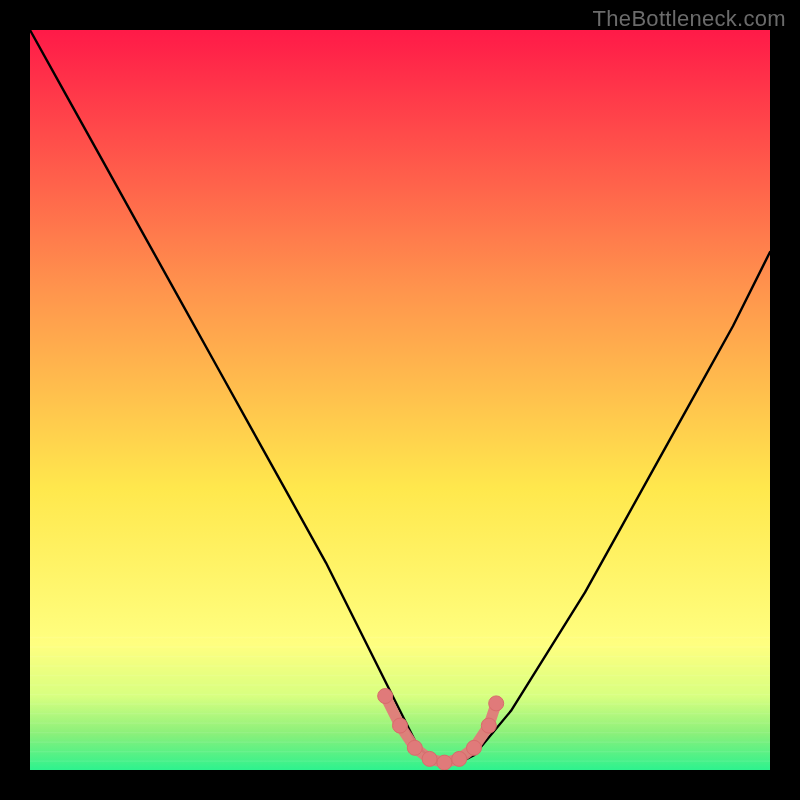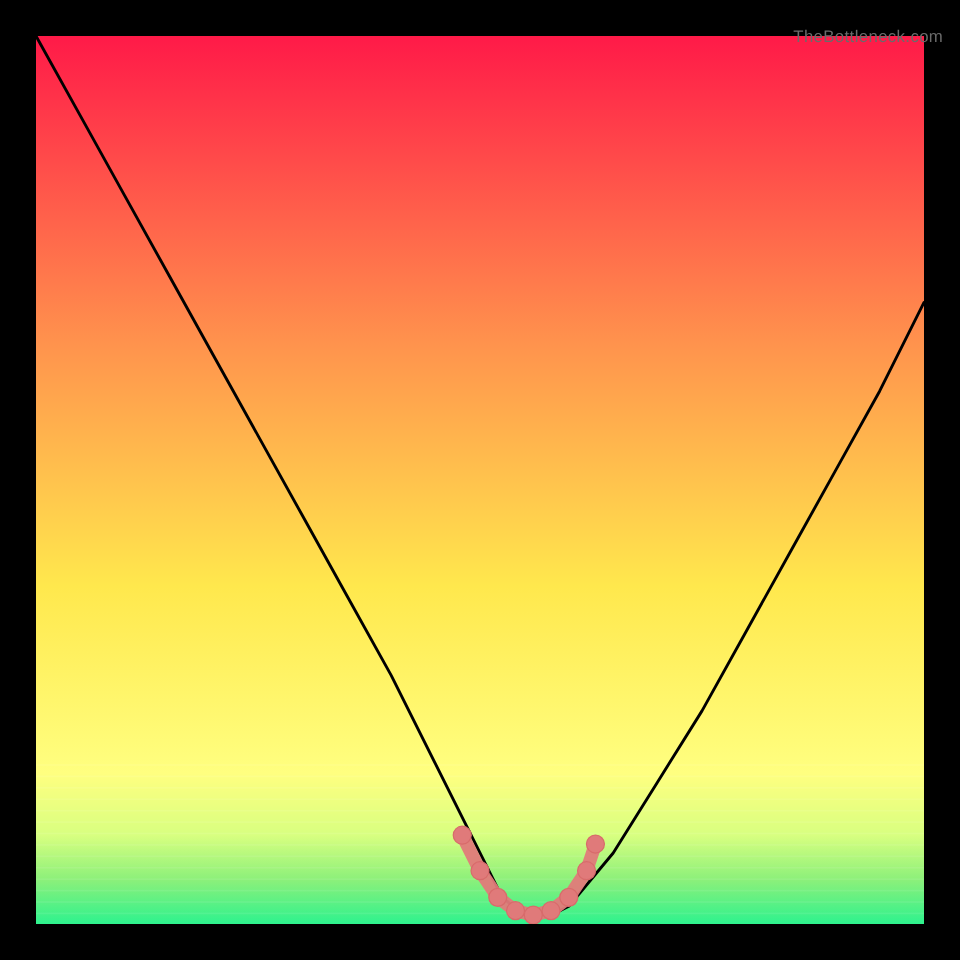--- a/index.html
+++ b/index.html
@@ -12,24 +12,24 @@
     font-family: Arial, Helvetica, sans-serif;
   }
   .frame {
     position: relative;
     width: 800px;
     height: 800px;
     background: #000;
   }
   .watermark {
     position: absolute;
-    top: 22px;
+    top: 6px;
     right: 14px;
     color: #6b6b6b;
-    font-size: 14px;
+    font-size: 22px;
     font-weight: 500;
     letter-spacing: 0.3px;
     z-index: 5;
   }
   svg {
     position: absolute;
     left: 0;
     top: 0;
   }
 </style>

